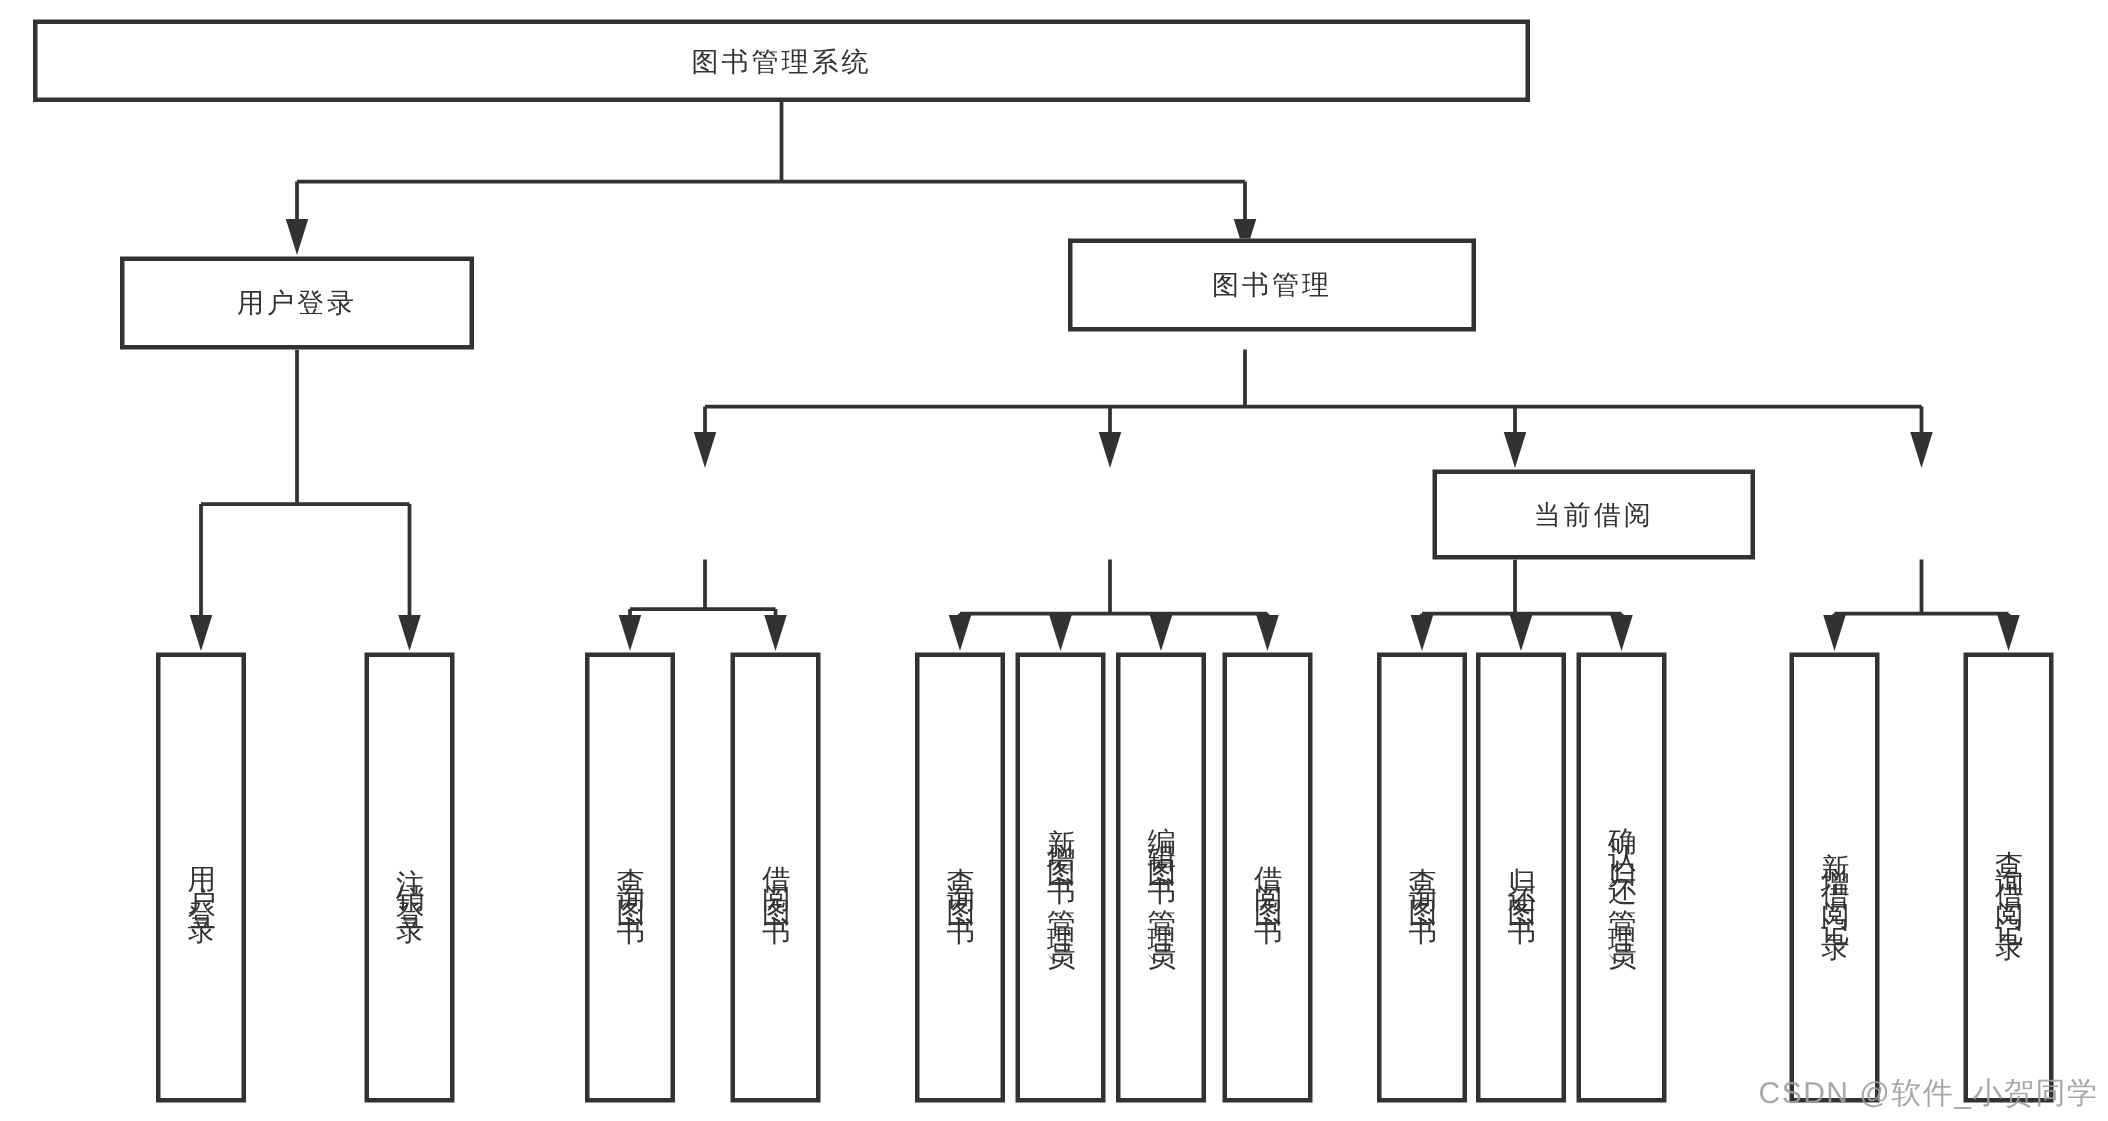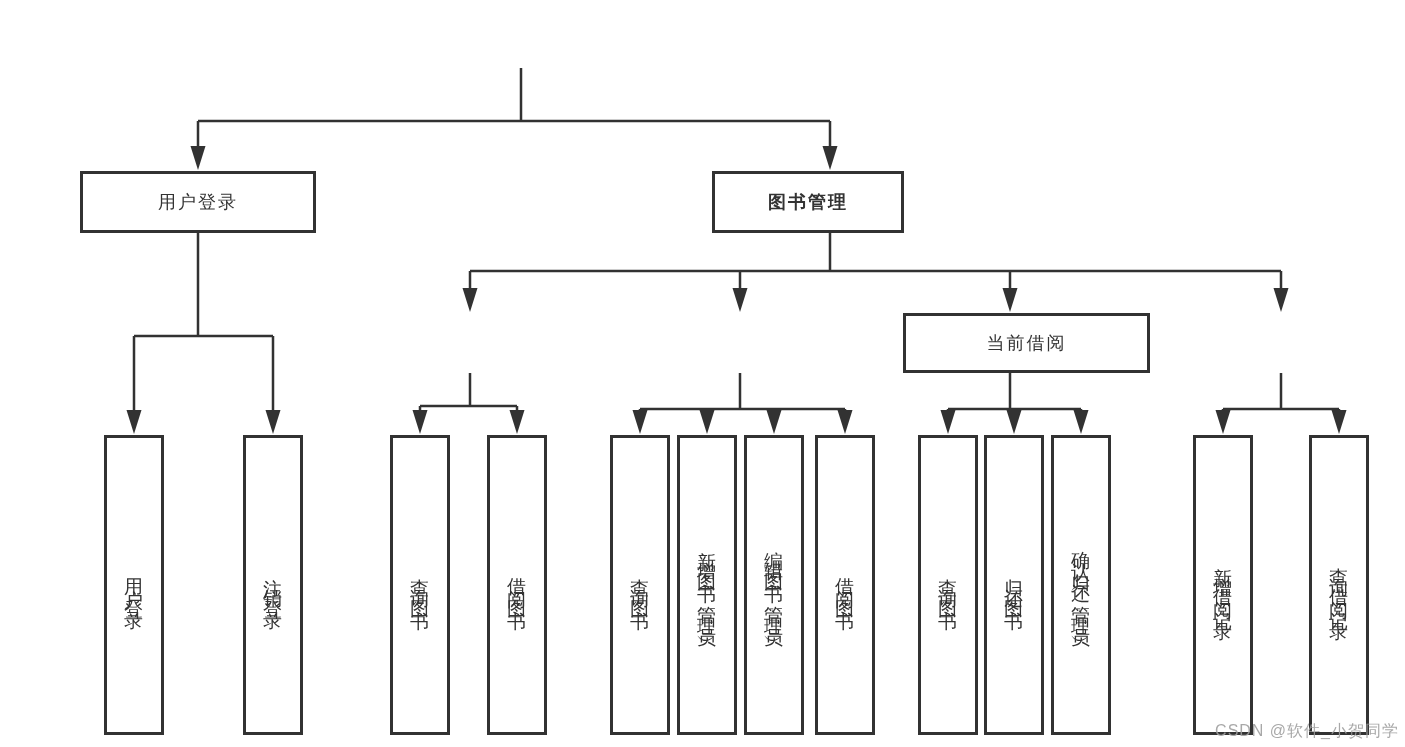--- a/index.html
+++ b/index.html
@@ -45,44 +45,44 @@
     writing-mode: vertical-rl;
     text-orientation: mixed;
     font-size: 19px;
     letter-spacing: 11px;
     line-height: 1;
     font-weight: 500;
   }
   
   .n-root   { left: 22px;   top: 13px;  width: 998px; height: 55px; }
   .n-login  { left: 80px;   top: 171px; width: 236px; height: 62px; }
-  .n-mgmt   { left: 712px;  top: 171px; width: 192px; height: 62px; font-weight: bold; }
+  .n-mgmt   { left: 712px;  top: 159px; width: 272px; height: 62px; }
   .n-g0 { left: 363px;  top: 313px; width: 215px; height: 60px; }
   .n-g1 { left: 633px;  top: 313px; width: 215px; height: 60px; }
-  .n-g2 { left: 903px;  top: 313px; width: 247px; height: 60px; }
+  .n-g2 { left: 955px;  top: 313px; width: 215px; height: 60px; }
   .n-g3 { left: 1173px; top: 313px; width: 215px; height: 60px; }
   .leaf { top: 435px; height: 300px; width: 60px; }
   .l-0  { left: 104px; }
   .l-1  { left: 243px; }
   .l-2  { left: 390px; }
   .l-3  { left: 487px; }
   .l-4  { left: 610px; }
   .l-5  { left: 677px; }
   .l-6  { left: 744px; }
   .l-7  { left: 815px; }
   .l-8  { left: 918px; }
   .l-9  { left: 984px; }
   .l-10 { left: 1051px; }
   .l-11 { left: 1193px; }
   .l-12 { left: 1309px; }
   .watermark {
     position: absolute;
     right: 6px;
     bottom: 5px;
-    font-size: 16px;
+    font-size: 20px;
     letter-spacing: 1px;
     color: rgba(158, 158, 158, 0.9);
     z-index: 5;
     white-space: nowrap;
   }
 </style>
 </head>
 <body>
 
 <div class="canvas">
@@ -120,20 +120,23 @@
       <polygon points="766.5,410 781.5,410 774,434"></polygon>
       <polygon points="837.5,410 852.5,410 845,434"></polygon>
       <polygon points="940.5,410 955.5,410 948,434"></polygon>
       <polygon points="1006.5,410 1021.5,410 1014,434"></polygon>
       <polygon points="1073.5,410 1088.5,410 1081,434"></polygon>
       <polygon points="1215.5,410 1230.5,410 1223,434"></polygon>
       <polygon points="1331.5,410 1346.5,410 1339,434"></polygon>
     </g>
   </svg>
 
+  <div class="box h-box n-root">
+    <span>图书管理系统</span>
+  </div>
 
   <div class="box h-box n-login">
     <span>用户登录</span>
   </div>
   <div class="box h-box n-mgmt">
     <span>图书管理</span>
   </div>
 
   <div class="box h-box n-g2">
     <span>当前借阅</span>

